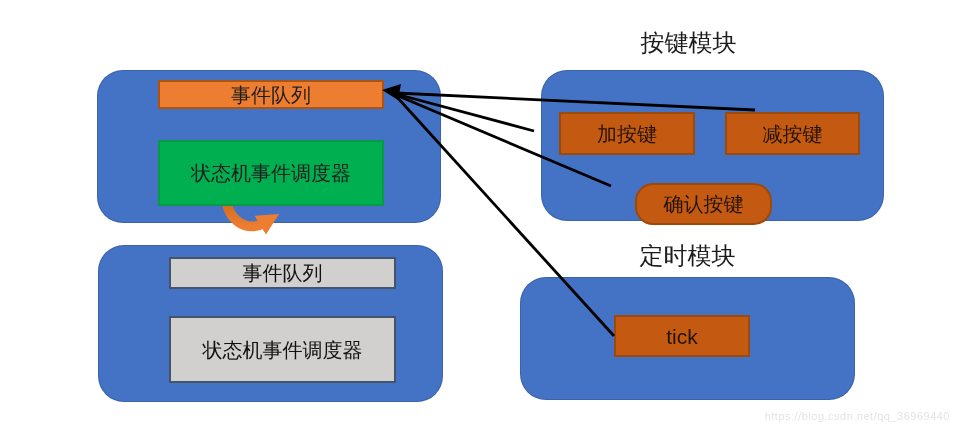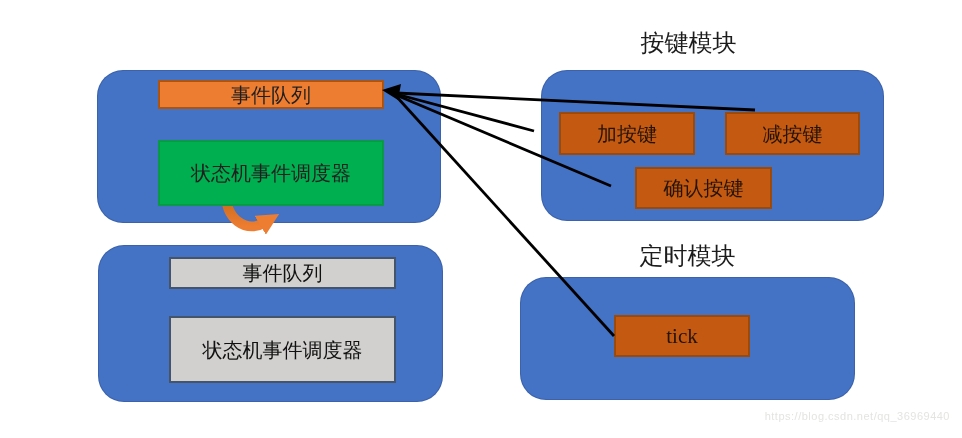--- a/index.html
+++ b/index.html
@@ -11,30 +11,30 @@
     position:absolute;background:#4472C4;border-radius:26px;
     border:1px solid rgba(30,50,90,0.25);box-sizing:border-box;
   }
   .panel.tl{left:97px;top:70px;width:344px;height:153px;}
   .panel.bl{left:98px;top:245px;width:345px;height:157px;}
   .panel.tr{left:517px;top:70px;width:343px;height:151px;margin-left:24px;}
   .panel.br{left:520px;top:277px;width:335px;height:123px;}
   .box{
     position:absolute;display:flex;align-items:center;justify-content:center;
     box-sizing:border-box;font-size:20px;color:#1f1f1f;z-index:2;
-    white-space:nowrap;line-height:1;font-family:Liberation Serif, serif;
+    white-space:nowrap;line-height:1;
   }
   .queue-orange{left:60px;top:9px;width:226px;height:29px;background:#ED7D31;border:2px solid #AE5412;}
   .sched-green {left:60px;top:69px;width:226px;height:66px;background:#00B050;border:2px solid #0a9a47;}
   .queue-gray  {left:70px;top:11px;width:227px;height:32px;background:#D1D0CE;border:2px solid #44546A;color:#111;}
   .sched-gray  {left:70px;top:70px;width:227px;height:67px;background:#D1D0CE;border:2px solid #44546A;color:#111;}
   .btn-dark-orange{background:#C45911;border:2px solid #9c4a0b;color:#241408;}
   .btn-plus   {left:17px;top:41px;width:136px;height:43px;}
   .btn-minus  {left:183px;top:41px;width:135px;height:43px;}
-  .btn-confirm{left:93px;top:96px;width:137px;height:42px;}
+  .btn-confirm{left:93px;top:112px;width:137px;height:42px;border-radius:18px;}
   .tick-box   {left:93px;top:37px;width:136px;height:42px;font-size:21px;}
   .module-title{
     position:absolute;text-align:center;font-size:24px;color:#1c1c1c;line-height:24px;
   }
   .title-key  {left:517px;top:31px;width:343px;}
   .title-timer{left:520px;top:244px;width:335px;}
   .curve{position:absolute;z-index:1;overflow:visible;}
   .curve.orange{left:112px;top:84px;}
   .overlay{position:absolute;left:0;top:0;z-index:5;pointer-events:none;}
   .watermark{

